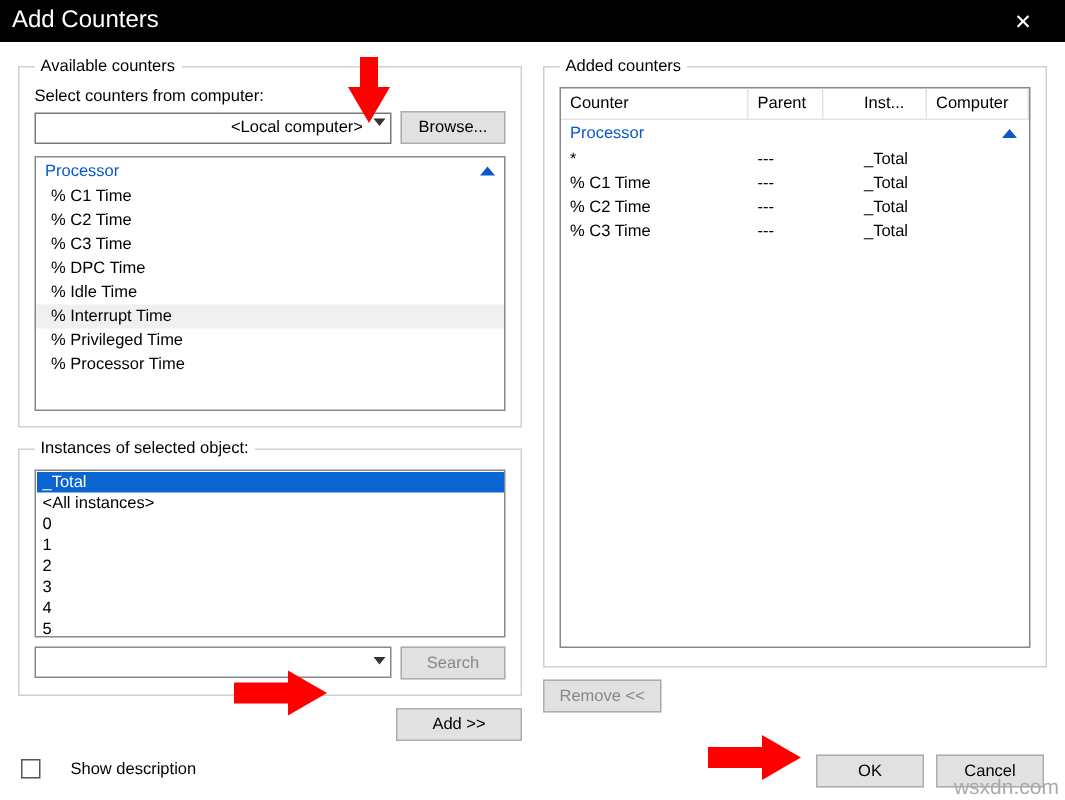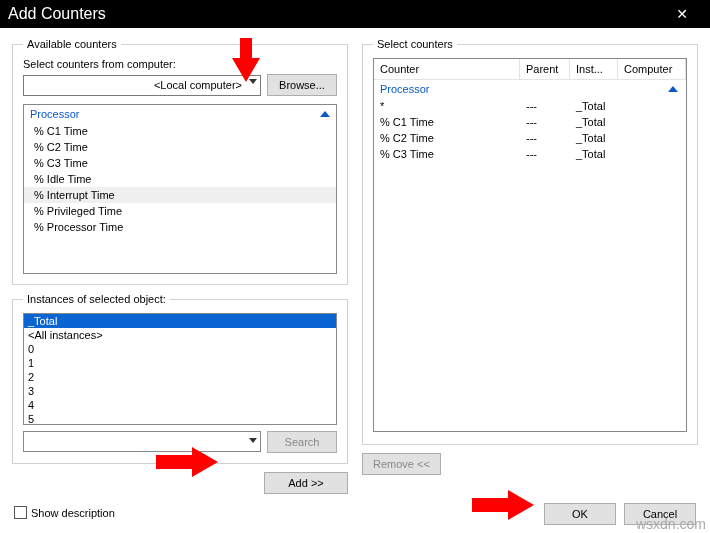--- a/index.html
+++ b/index.html
@@ -28,28 +28,28 @@
   .instances-box .item.sel { background: #0a64d1; color: #fff; }
   .search-row { display: flex; gap: 6px; margin-top: 6px; }
   .search-combo { flex: 1; height: 21px; border: 1px solid #888; background: #fff; position: relative; }
   .search-combo .arrow { position: absolute; right: 3px; top: 6px; width: 0; height: 0; border-left: 4px solid transparent; border-right: 4px solid transparent; border-top: 5px solid #333; }
   .add-row { display: flex; justify-content: flex-end; margin-top: 8px; }
   .added-box { height: 374px; border: 1px solid #888; background: #fff; overflow-y: scroll; }
   .table-hdr { display: flex; border-bottom: 1px solid #e3e3e3; }
   .table-hdr div { padding: 4px 6px; border-right: 1px solid #e3e3e3; }
   .col-counter { flex: 1; min-width: 90px; }
   .col-parent { width: 50px; }
-  .col-inst { width: 48px; }
+  .col-inst { width: 48px; margin-left: 21px; }
   .col-comp { width: 68px; }
   .group-row { color: #0a58ca; padding: 3px 6px; display: flex; justify-content: space-between; align-items: center; }
   .group-row .chev { width: 0; height: 0; border-left: 5px solid transparent; border-right: 5px solid transparent; border-bottom: 6px solid #0a58ca; margin-right: 2px; }
   .data-row { display: flex; padding: 1px 0; }
   .data-row div { padding: 1px 6px; }
   .remove-row { margin-top: 6px; }
-  .footer-left { position: absolute; left: 14px; bottom: 14px; display: flex; align-items: center; gap: 4px; }
+  .footer-left { position: absolute; left: 14px; bottom: 14px; display: flex; align-items: center; gap: 20px; }
   .checkbox { width: 13px; height: 13px; border: 1px solid #555; background: #fff; }
   .footer-right { position: absolute; right: 14px; bottom: 8px; display: flex; gap: 8px; }
   .footer-right .btn { min-width: 72px; }
   .watermark { position: absolute; right: 4px; bottom: 1px; font-size: 14px; color: #aaa; }
   
   .arrow-ann { position: absolute; pointer-events: none; }
   .arrow-down { width: 0; height: 0; border-left: 14px solid transparent; border-right: 14px solid transparent; border-top: 24px solid #ff0000; position: relative; }
   .arrow-down::before { content: ''; position: absolute; left: -6px; top: -44px; width: 12px; height: 22px; background: #ff0000; }
   .arrow-right { position: relative; width: 0; height: 0; border-top: 15px solid transparent; border-bottom: 15px solid transparent; border-left: 26px solid #ff0000; }
   .arrow-right::before { content: ''; position: absolute; left: -62px; top: -7px; width: 38px; height: 14px; background: #ff0000; }
@@ -82,20 +82,21 @@
 
       <div class="listbox counters-box">
         <div class="hdr">
           <span>Processor</span>
           <span class="chev"></span>
         </div>
         <div id="counter-items">
             <div class="item">% C1 Time</div>
             <div class="item">% C2 Time</div>
             <div class="item">% C3 Time</div>
+            <div class="item">% DPC Time</div>
             <div class="item">% Idle Time</div>
             <div class="item sel">% Interrupt Time</div>
             <div class="item">% Privileged Time</div>
             <div class="item">% Processor Time</div>
           </div>
       </div>
     </fieldset>
 
     <fieldset>
       <legend>Instances of selected object:</legend>
@@ -119,21 +120,21 @@
       </div>
     </fieldset>
 
     <div class="add-row">
       <button class="btn" style="min-width:84px">Add &gt;&gt;</button>
     </div>
   </div>
 
   <div class="panel">
     <fieldset style="height:407px">
-      <legend>Select counters</legend>
+      <legend>Added counters</legend>
       <div class="added-box">
         <div class="table-hdr">
           <div class="col-counter">Counter</div>
           <div class="col-parent">Parent</div>
           <div class="col-inst">Inst...</div>
           <div class="col-comp">Computer</div>
         </div>
         <div class="group-row">
           <span>Processor</span>
           <span class="chev"></span>

